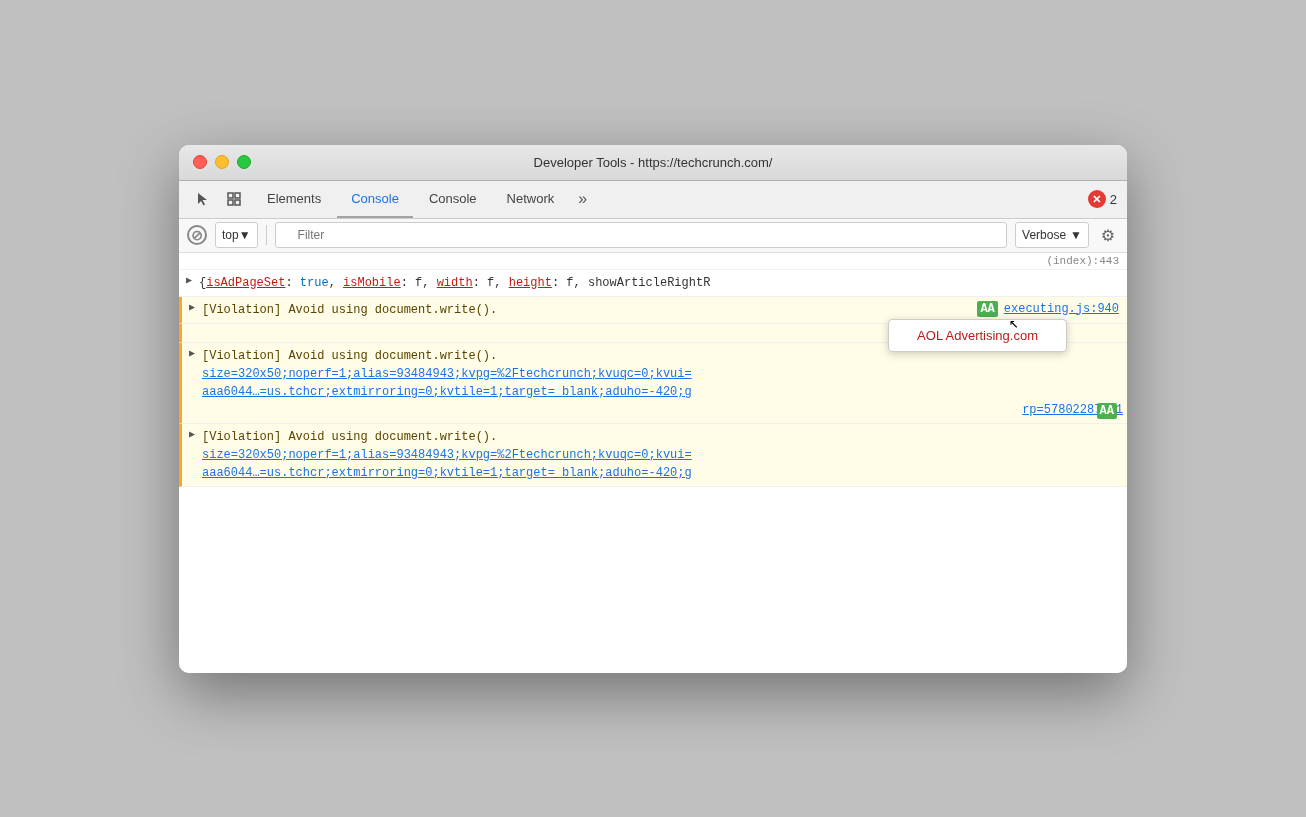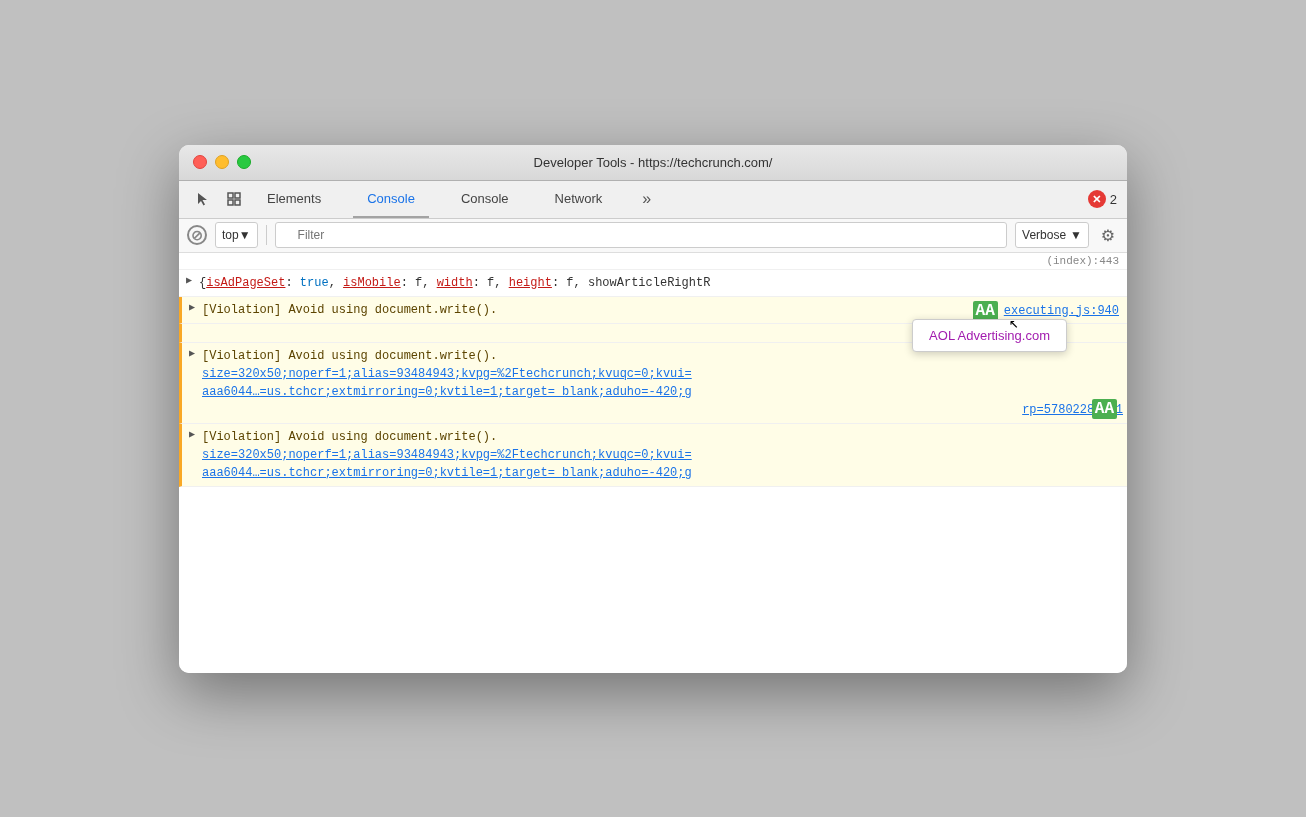--- a/index.html
+++ b/index.html
@@ -60,21 +60,21 @@
       justify-content: center;
       font-size: 16px;
       color: #555;
       cursor: pointer;
       border-radius: 4px;
     }
     .tabs {
       display: flex;
       align-items: center;
       flex: 1;
-      gap: 18px;
+      gap: 2px;
     }
     .tab {
       padding: 8px 14px;
       font-size: 13px;
       color: #444;
       cursor: pointer;
       border-bottom: 2px solid transparent;
       height: 38px;
       display: flex;
       align-items: center;
@@ -220,21 +220,21 @@
       padding: 2px 4px 2px 0;
       line-height: 1.5;
     }
     .key-color { color: #c41a16; text-decoration: underline; }
     .val-true { color: #0070c1; }
     .warn-text { color: #5c4400; }
     .aa-badge {
       display: inline-block;
       background: #4caf50;
       color: white;
-      font-size: 16px;
+      font-size: 12px;
       font-weight: bold;
       padding: 1px 3px;
       border-radius: 2px;
       margin: 0 2px;
     }
     .row-right {
       display: flex;
       flex-direction: column;
       align-items: flex-end;
       padding-right: 8px;
@@ -246,24 +246,24 @@
       cursor: pointer;
     }
     .tooltip {
       position: absolute;
       right: 60px;
       top: 22px;
       background: white;
       border: 1px solid #ccc;
       border-radius: 4px;
       box-shadow: 0 2px 8px rgba(0,0,0,0.2);
-      padding: 8px 16px;
+      padding: 8px 28px;
       font-family: -apple-system, BlinkMacSystemFont, sans-serif;
       font-size: 13px;
-      color: #a21caf;
+      color: #b91c1c;
       white-space: nowrap;
       z-index: 10;
       margin-left: 11px;
     }
     .cursor-arrow {
       position: absolute;
       right: 108px;
       top: 16px;
       font-size: 16px;
       color: black;

